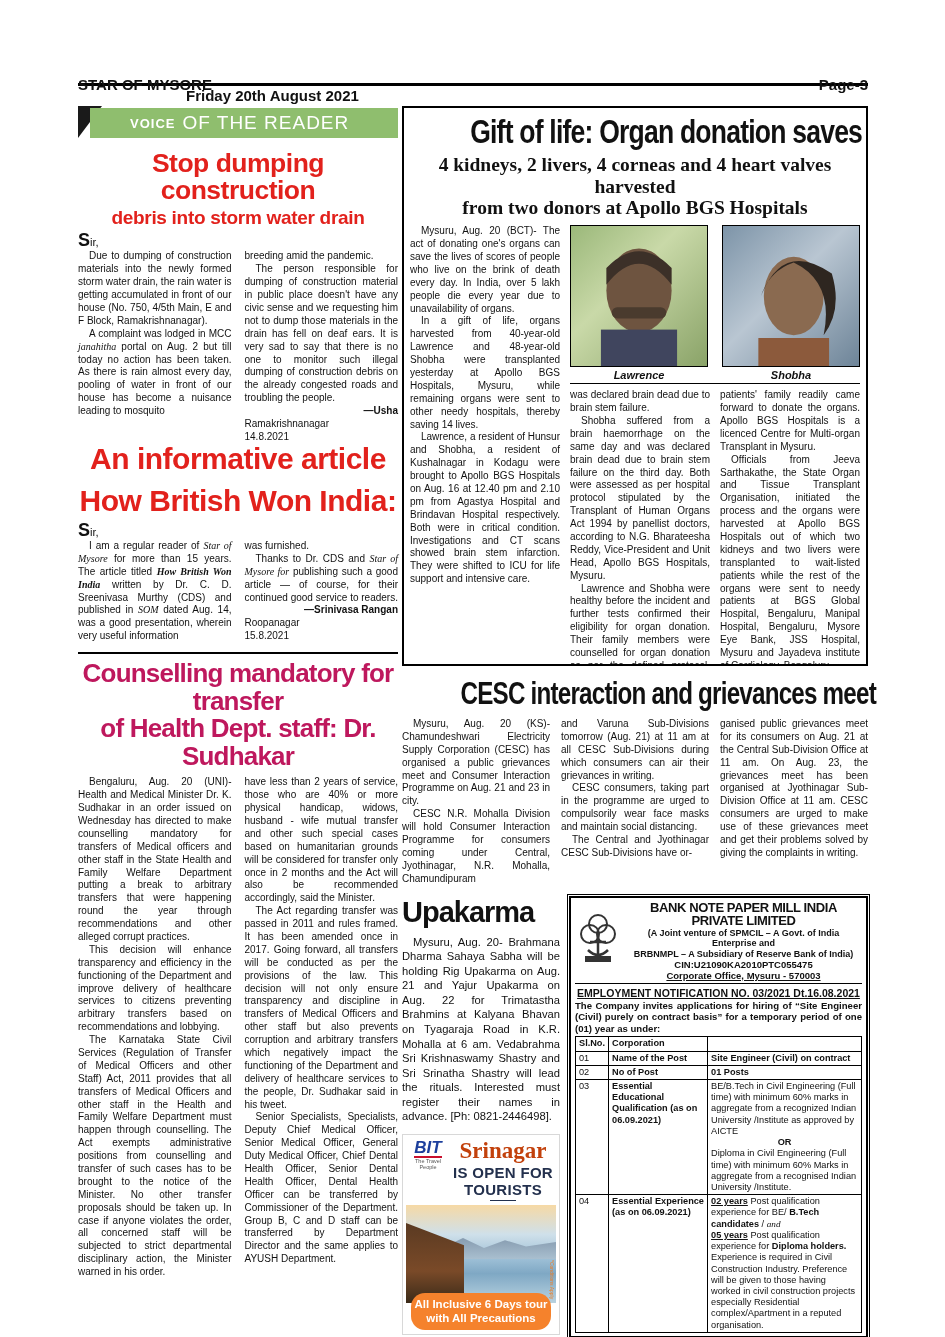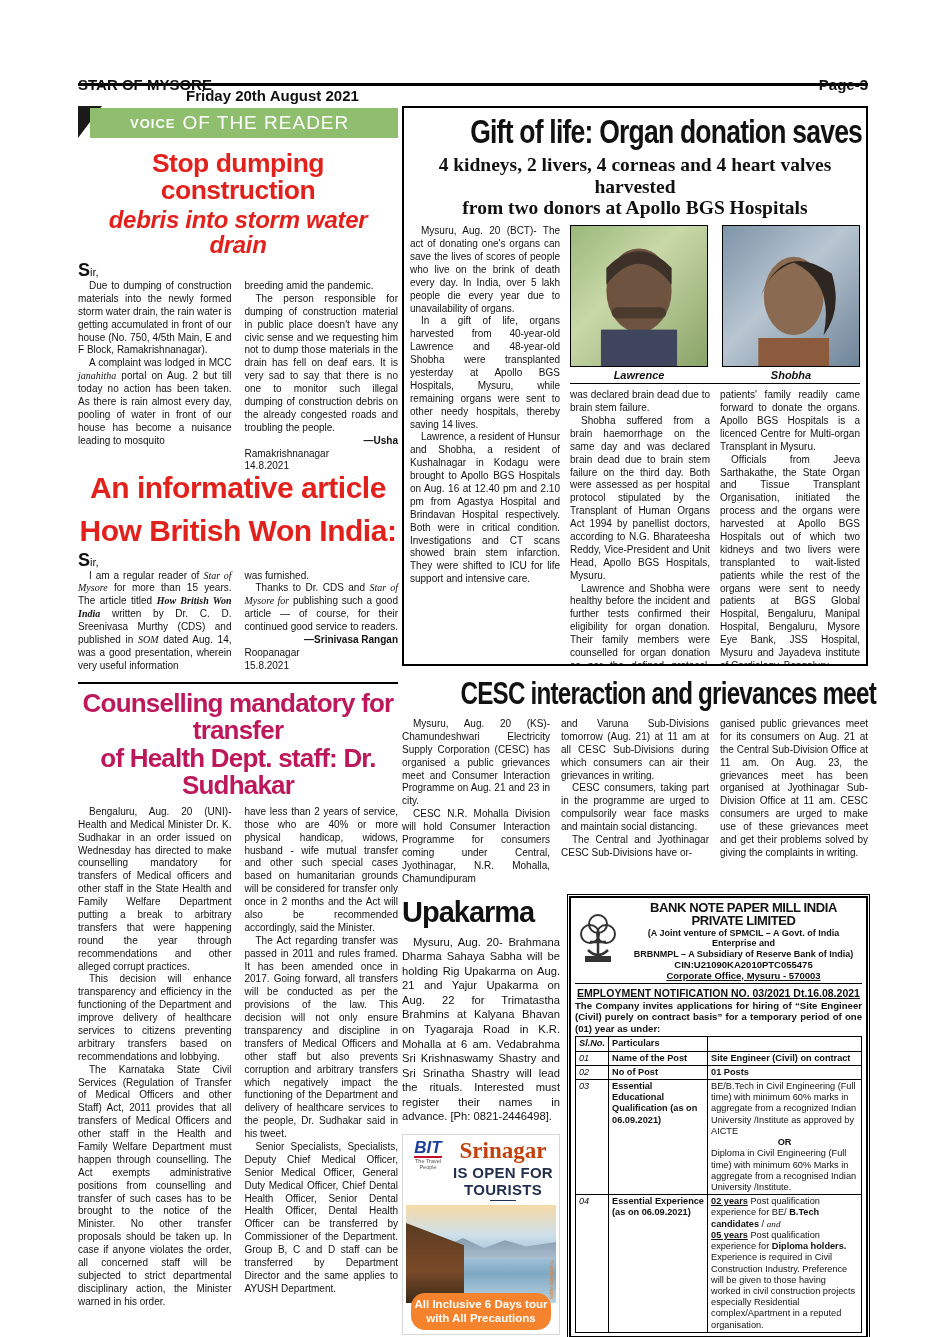--- a/index.html
+++ b/index.html
@@ -28,21 +28,21 @@
   .para{margin:0;text-indent:11px;}
   .para.cont,.para.plain{text-indent:0;}
   .para.sig{text-indent:0;text-align:right;font-weight:bold;}
   .para.center{text-indent:0;text-align:center;}
   .it{font-style:italic;font-family:Liberation Serif, serif;} .bd{font-weight:bold;} .un{text-decoration:underline;}
   .sir{margin:2px 0 1px 0;font-size:11.2px;}
   .sir .bigS{font-size:18px;font-weight:bold;line-height:1;}
   
   .title-red{color:#e2211c;font-weight:bold;text-align:center;line-height:1.02;margin:8px 0 4px 0;}
   .storm-t1{font-size:26.5px;letter-spacing:-0.5px;}
-  .storm-t2{font-size:24px;letter-spacing:-0.3px;font-style:italic;}
+  .storm-t2{font-size:19px;letter-spacing:-0.3px;}
   .brit-t{font-size:30px;letter-spacing:-0.5px;}
   .divider{border:0;border-top:2px solid #000;margin:9px 0 2px 0;}
   .title-black{color:#be185d;font-weight:bold;text-align:center;line-height:1.06;
                font-size:26px;letter-spacing:-0.8px;margin:6px 0 6px 0;}
   
   .gift-box{border:2px solid #000;height:560px;padding:4px 6px;box-sizing:border-box;overflow:hidden;}
   .big-headline{text-align:center;white-space:nowrap;font-weight:bold;}
   .big-headline>span{display:inline-block;transform:scaleX(0.78);transform-origin:50% 50%;}
   .gift-headline{font-size:34px;letter-spacing:-1px;line-height:1.05;margin-top:2px;}
   .gift-sub{font-family:"Liberation Serif",serif;font-weight:bold;text-align:center;
@@ -94,21 +94,21 @@
   .bank-head-text{flex:1;text-align:center;font-weight:bold;}
   .bank-name{font-size:13px;letter-spacing:-0.4px;line-height:1.05;}
   .bank-sub{font-size:9px;line-height:1.15;}
   .bank-cin{font-size:9.5px;}
   .bank-office{font-size:9.5px;text-decoration:underline;}
   .bank-notif{text-align:center;font-weight:bold;text-decoration:underline;font-size:10.5px;margin:3px 0 1px 0;}
   .bank-intro{font-weight:bold;text-align:justify;font-size:9.6px;line-height:1.2;margin-bottom:2px;}
   table.emp{border-collapse:collapse;width:100%;font-size:9.2px;line-height:1.22;}
   table.emp th,table.emp td{border:1px solid #000;padding:1px 3px;vertical-align:top;text-align:left;}
   table.emp th{font-weight:bold;}
-  .c-no{width:22px;text-align:center;font-style:italic;}
+  .c-no{width:22px;text-align:center;}
   .c-label{width:92px;font-weight:bold;}
   .c-value .para,.c-label .para{text-indent:0;margin:0;}
 </style>
 </head>
 <body>
 
 <div id="page">
 
   <div class="pg-header">
     <span class="masthead">STAR OF MYSORE</span>
@@ -306,21 +306,21 @@
             <div class="bank-cin">CIN:U21090KA2010PTC055475</div>
             <div class="bank-office">Corporate Office, Mysuru - 570003</div>
           </div>
         </div>
         <div class="bank-notif">EMPLOYMENT NOTIFICATION NO. 03/2021 Dt.16.08.2021</div>
         <div class="bank-intro">The Company invites applications for hiring of “Site Engineer (Civil) purely on contract basis” for a temporary period of one (01) year as under:</div>
         <table class="emp">
           <thead>
             <tr>
               <th class="c-no">Sl.No.</th>
-              <th class="c-label">Particulars</th>
+              <th class="c-label">Corporation</th>
               <th></th>
             </tr>
           </thead>
           <tbody>
               <tr>
                 <td class="c-no">01</td>
                 <td class="c-label">
                   <p class="para">Name of the Post</p>
                 </td>
                 <td class="c-value">

